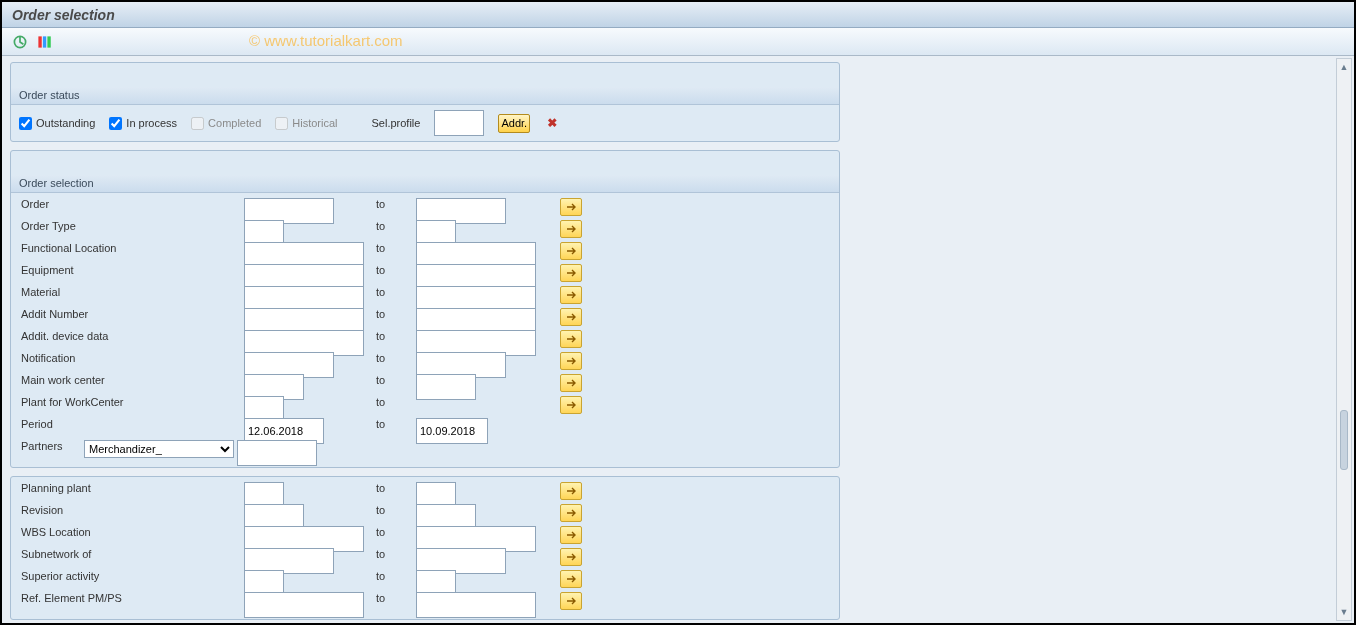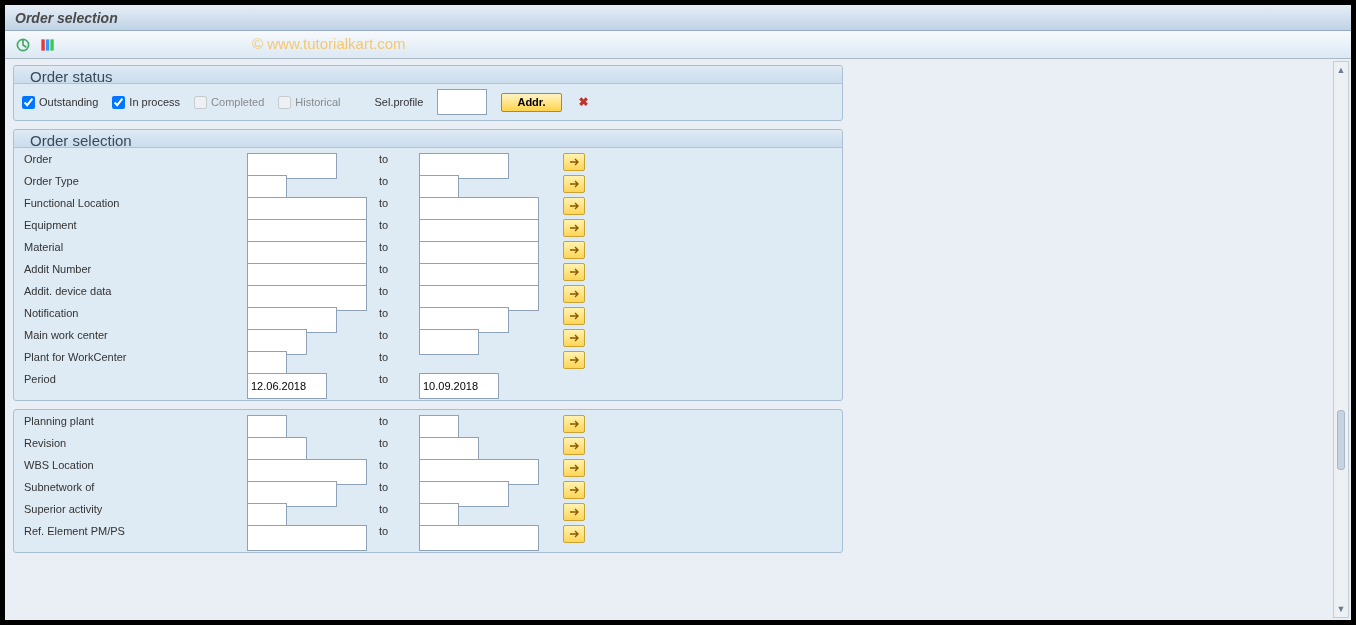--- a/index.html
+++ b/index.html
@@ -7,21 +7,21 @@
     font-family: Arial, Helvetica, sans-serif;
     font-size: 11px;
     background: #f0f0f0;
     color: #333;
     overflow: hidden;
   }
   .outer {
     width: 1356px;
     height: 625px;
     background: #4d7c0f;
-    border: 5px solid #000000;
+    border: 2px solid #000000;
     position: relative;
     display: flex;
     flex-direction: column;
   }
   .title-bar {
     height: 26px;
     background: linear-gradient(#e6eef6, #c0d3e6);
     border-bottom: 1px solid #94abc2;
     padding: 0 10px;
     display: flex;
@@ -71,24 +71,25 @@
     background: #deeaf4;
     border: 1px solid #a9bfd4;
     border-radius: 3px;
     margin-bottom: 8px;
     width: 830px;
   }
   .fieldset-legend {
     height: 18px;
     background: linear-gradient(#dfeaf4, #cbdced);
     border-bottom: 1px solid #b0c4d8;
-    padding: 2px 16px;
-    font-size: 15px;
+    padding: 2px 8px;
+    font-size: 11px;
     color: #3a4a5a;
     border-radius: 3px 3px 0 0;
+    margin-top: 24px;
   }
   .fieldset-body {
     padding: 5px 8px;
   }
   
   .status-row {
     display: flex;
     align-items: center;
     gap: 14px;
     height: 26px;
@@ -102,24 +103,23 @@
     border: 1px solid #8ea3b8;
     background: #fff;
     padding: 12px 3px;
     font-size: 11px;
   }
   .btn-addr {
     height: 19px;
     background: linear-gradient(#fff5c6, #ffd24a);
     border: 1px solid #b38b1d;
     border-radius: 2px;
-    padding: 0 15px;
+    padding: 0 2px;
     font-size: 11px;
     cursor: pointer;
-    font-weight: bold;
   }
   .btn-x {
     color: #c0332b;
     font-weight: bold;
     font-size: 12px;
     cursor: pointer;
     padding: 0 3px;
   }
   
   .sel-row {
@@ -404,23 +404,24 @@
               </svg>
             </div>
           </div>
           <div class="sel-row">
             <div class="sel-label">Period</div>
             <div class="sel-from">
               <input class="sap-input" style="width: 80px;" value="12.06.2018">
             </div>
             <div class="sel-to-label">to</div>
             <div class="sel-to">
-              <input class="sap-input" style="width: 80px;" value="10.09.2018">
-            </div>
-          </div>
+              <input class="sap-input" style="width: 72px;" value="10.09.2018">
+            </div>
+          </div>
+          <div class="sel-row partners-row"><div class="sel-label">Partners</div><select class="sap-select"><option>Merchandizer_</option></select>&nbsp;<input class="sap-input" style="width: 80px;" value=""></div>
         </div>
     </div>
 
     <div class="fieldset">
       <div class="fieldset-body" id="assign-body">
           <div class="sel-row">
             <div class="sel-label">Planning plant</div>
             <div class="sel-from">
               <input class="sap-input" style="width: 40px;" value="">
             </div>

